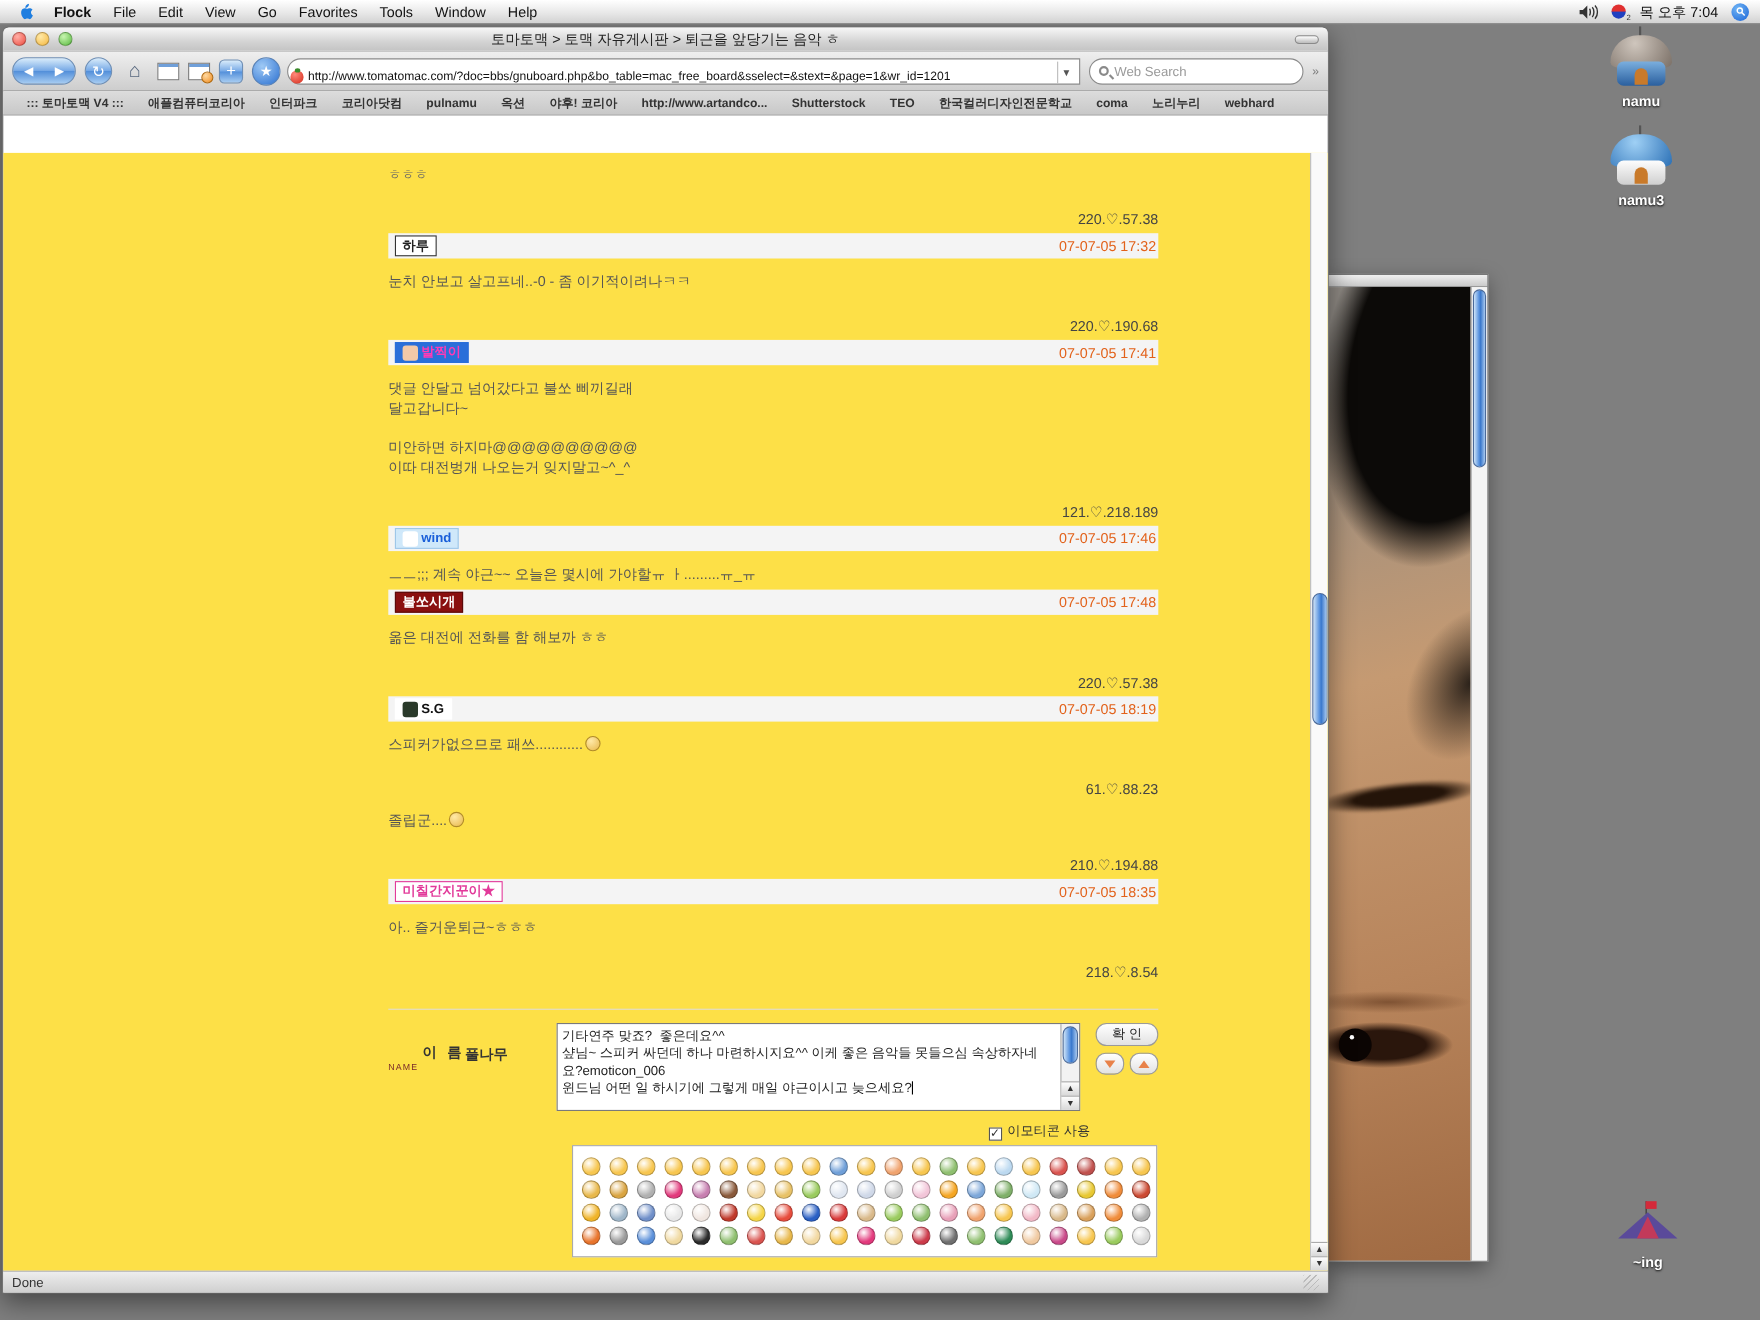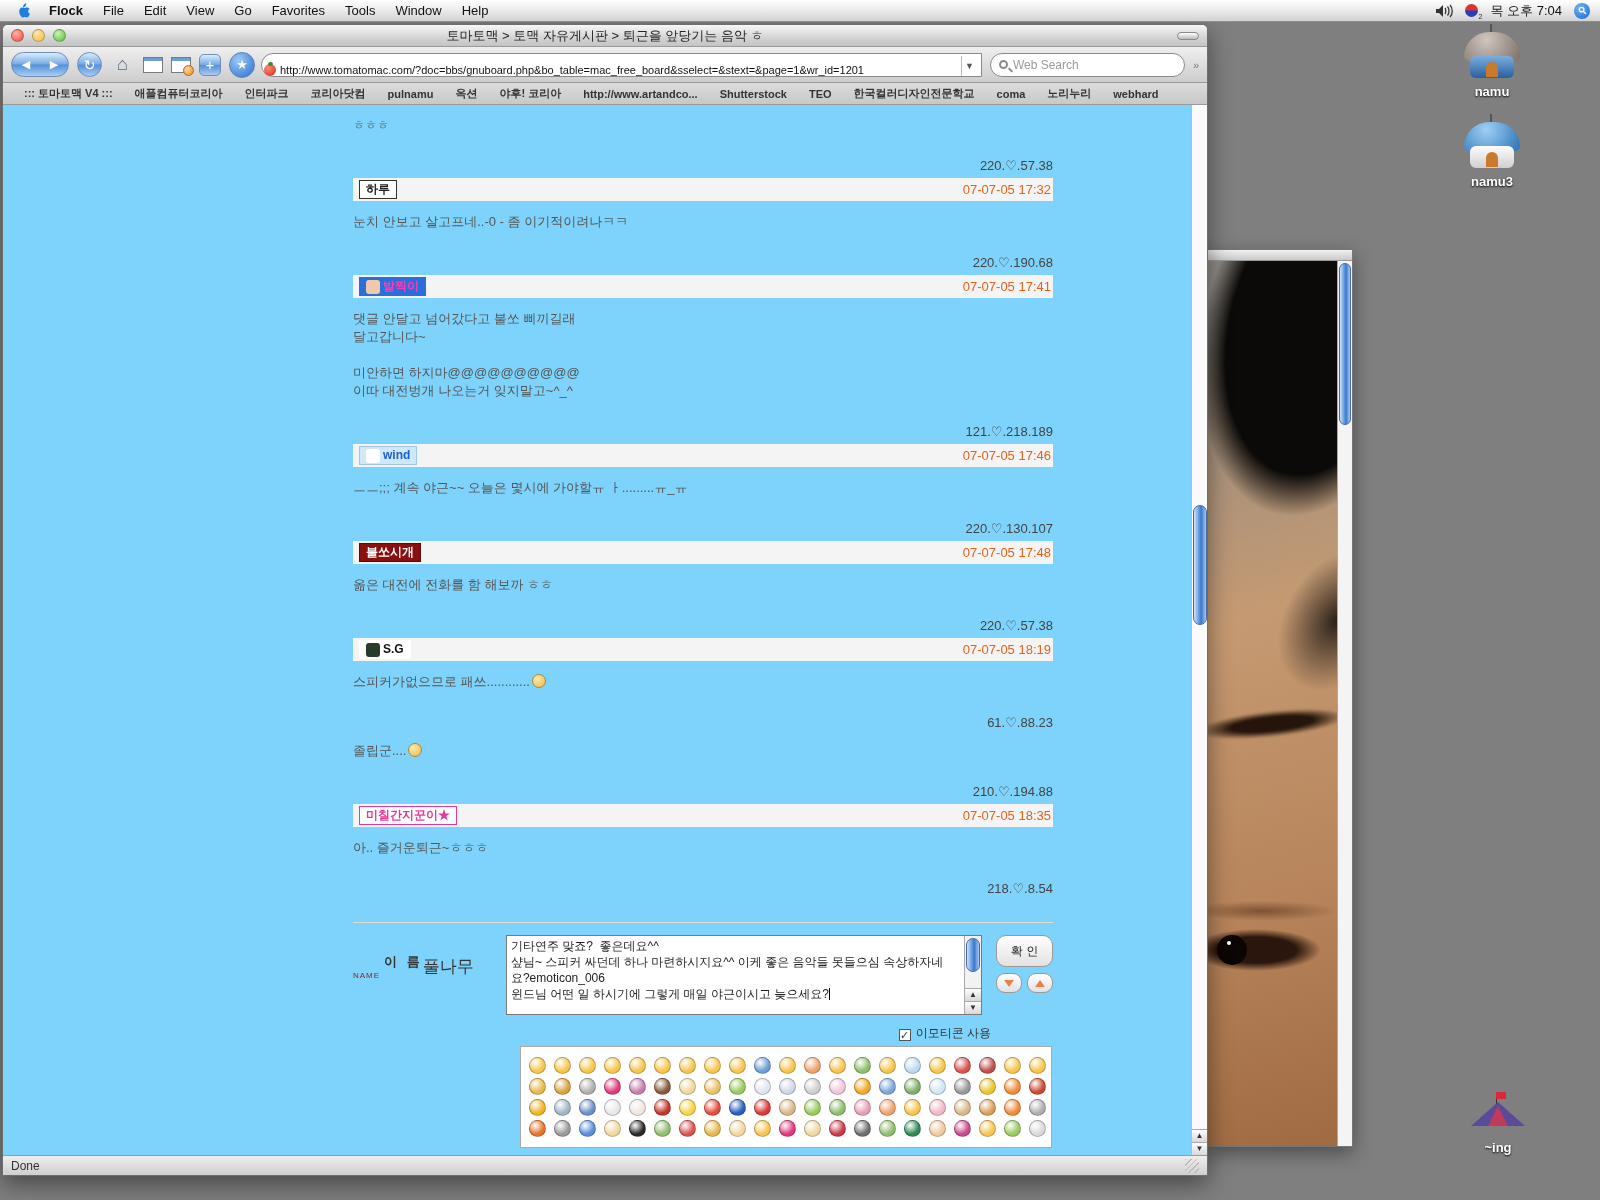--- a/index.html
+++ b/index.html
@@ -65,53 +65,53 @@
   .mag { width:9px; height:9px; border:2px solid #8a8a8a; border-radius:50%; position:relative; flex:0 0 9px;}
   .mag::after { content:""; position:absolute; left:7px; top:7px; width:5px; height:2px; background:#8a8a8a; transform:rotate(45deg); }
   #search-ph { font-size:12px; color:#9a9a9a; }
   #chevrons { color:#7a7a7a; font-size:11px; }
 
   #bookmarksbar { height:22px; background:linear-gradient(#dcdcdc,#c8c8c8); border-bottom:1px solid #9a9a9a;
     display:flex; align-items:center; padding:0 10px; gap:0; overflow:hidden; }
   .bm { font-size:11px; color:#333; font-weight:bold; padding:0 11px; white-space:nowrap; }
 
   
-  #content { flex:1; background:#7dd3fc; position:relative; overflow:hidden; display:flex; }
+  #content { flex:1; background:#fde047; position:relative; overflow:hidden; display:flex;margin-top:34px; }
   #page { flex:1; overflow:hidden; position:relative; }
   #board { margin-left:350px; width:700px; font-size:13px; color:#555; }
   #post-tail { margin-top:12px; font-size:12px; color:#666; }
 
   .c-ip { text-align:right; color:#444; font-size:13px; margin-top:24px; }
   .c-band { margin-top:5px; height:23px; background:#f4f4f4; display:flex; align-items:center;
     justify-content:space-between; padding:0 2px 0 6px; }
   .c-time { font-size:13px; }
   .c-badge { font-size:12px; font-weight:bold; padding:1px 6px; display:inline-flex; align-items:center; gap:3px; line-height:15px; }
   .c-badge .avatar { width:14px; height:14px; display:inline-block; }
   .c-text { margin-top:12px; line-height:18px; }
   .c-text .blank { height:18px; }
   .emo-inline { display:inline-block; width:14px; height:14px; border-radius:50%; vertical-align:-2px; margin-left:2px;
     background:radial-gradient(circle at 35% 30%,#ffe9a8,#e8b84b); border:1px solid #b08a2a; }
 
   #form-sep { margin-top:26px; border-top:1px solid #e0dcd2; }
   #cform { display:flex; margin-top:12px; }
   #name-label { width:72px; padding-top:18px; }
   #name-label .t { font-size:13px; color:#333; font-weight:bold; letter-spacing:3px;text-align:right; }
   #name-label .s { font-size:8px; color:#7a2a2a; letter-spacing:1px; }
-  #name-value { width:86px; padding-top:20px; font-size:17px; font-weight:normal; color:#333; }
+  #name-value { width:86px; padding-top:20px; font-size:13px; font-weight:bold; color:#333; }
   #ta-wrap { width:492px; height:80px; border:1px solid #7a7a7a; background:#fff; display:flex; }
   #ta-lines { flex:1; padding:2px 4px; font-size:12px; line-height:16px; color:#222; overflow:hidden; white-space:pre-wrap; }
   .caret { display:inline-block; width:1px; height:12px; background:#000; vertical-align:-2px; }
   #ta-scroll { width:17px; border-left:1px solid #aaa; background:#f2f2f2; position:relative; }
   .aqua-thumb { position:absolute; left:1px; width:14px; border-radius:7px;
     background:linear-gradient(90deg,#cfe4f8,#5a94e0 45%,#3a78cc 60%,#a8c9f0); border:1px solid #4a6a9a; }
   #ta-scroll .aqua-thumb { top:2px; height:34px; }
   .sb-arrows { position:absolute; bottom:0; left:0; width:100%; font-size:8px; color:#333; text-align:center; line-height:12px; }
   .sb-arrows div { height:13px; background:linear-gradient(#fdfdfd,#d8d8d8); border-top:1px solid #aaa; }
   #form-btns { margin-left:14px; display:flex; flex-direction:column; gap:6px; }
-  .aquabtn { height:32px; border-radius:10px; border:1px solid #9a9a9a; background:linear-gradient(#ffffff,#e2e2e2);
+  .aquabtn { height:21px; border-radius:10px; border:1px solid #9a9a9a; background:linear-gradient(#ffffff,#e2e2e2);
     font-size:12px; color:#222; padding:0 2px; display:flex; align-items:center; justify-content:center; }
   #vote-row { display:flex; gap:5px; }
   .votebtn { width:26px; height:20px; border-radius:9px; border:1px solid #9a9a9a; background:linear-gradient(#ffffff,#e2e2e2);
     display:flex; align-items:center; justify-content:center; }
   .tri-dn { width:0; height:0; border-left:5px solid transparent; border-right:5px solid transparent; border-top:7px solid #e8824a; }
   .tri-up { width:0; height:0; border-left:5px solid transparent; border-right:5px solid transparent; border-bottom:7px solid #e8824a; }
 
   #emo-check-row { margin-top:10px; text-align:right; padding-right:62px; font-size:12px; color:#333; }
   #emo-check { display:inline-block; width:12px; height:12px; border:1px solid #555; background:#fff; font-size:11px;
     line-height:11px; text-align:center; vertical-align:-2px; margin-right:5px; }
@@ -298,21 +298,20 @@
             <div class="c-band">
               <span class="c-badge" style="color: rgb(26, 95, 217); background: rgb(207, 232, 250); border: 1px solid rgb(158, 199, 232);">
                 <span class="avatar" style="background: rgb(255, 255, 255); border-radius: 3px;"></span>
                 <span>wind</span>
               </span>
               <span class="c-time" style="color: rgb(226, 98, 27);">07-07-05 17:46</span>
             </div>
             <div class="c-text">
               <div>ㅡㅡ;;; 계속 야근~~ 오늘은 몇시에 가야할ㅠ ㅏ.........ㅠ_ㅠ</div>
             </div>
-            <div class="c-ip">220.♡.130.107</div>
             <div class="c-band">
               <span class="c-badge" style="color: rgb(255, 255, 255); background: rgb(138, 15, 15); border: 1px solid rgb(90, 10, 10);">
                 <span>불쏘시개</span>
               </span>
               <span class="c-time" style="color: rgb(226, 98, 27);">07-07-05 17:48</span>
             </div>
             <div class="c-text">
               <div>옮은 대전에 전화를 함 해보까 ㅎㅎ</div>
             </div>
             <div class="c-ip">220.♡.57.38</div>

